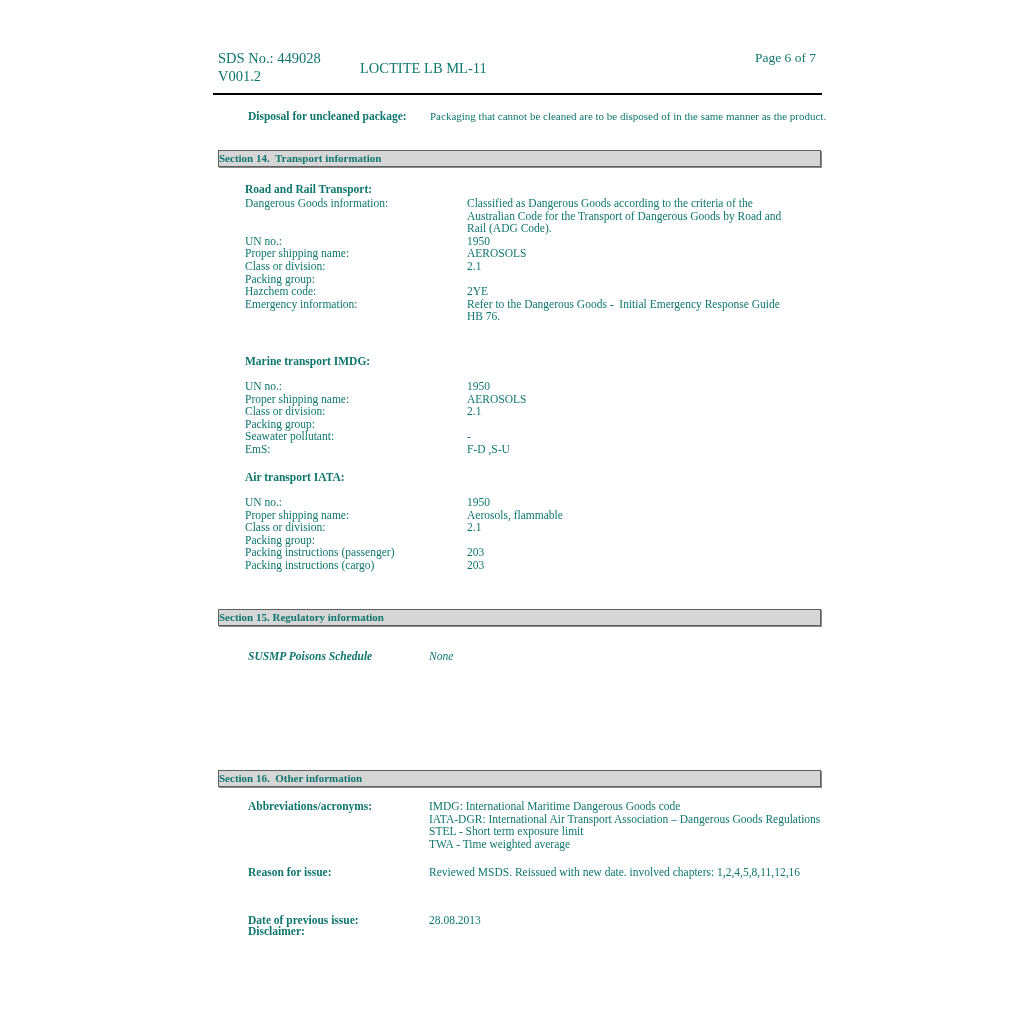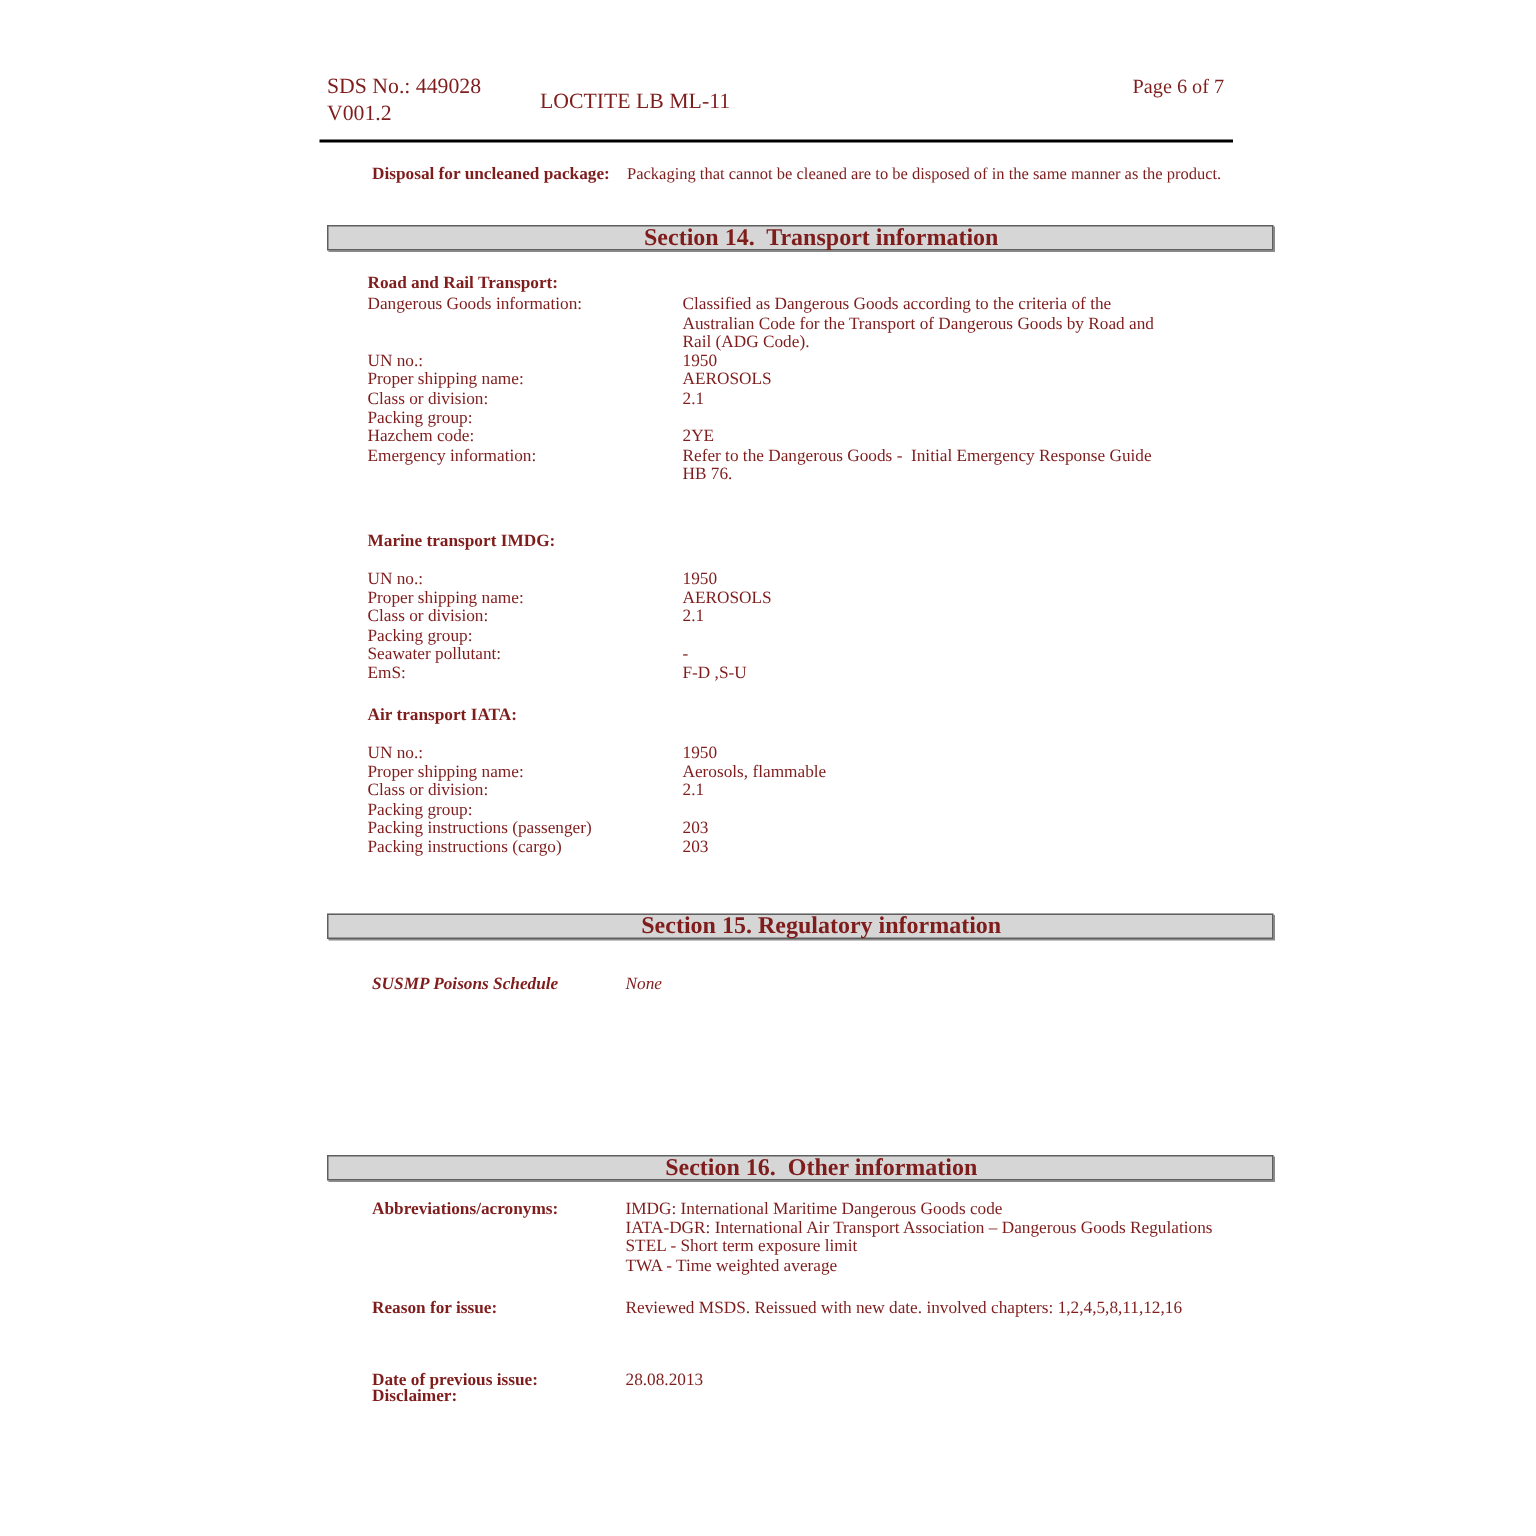--- a/index.html
+++ b/index.html
@@ -1,43 +1,43 @@
 <!DOCTYPE html>
 <html><head>
 <meta charset="utf-8">
 <style>
   html,body{margin:0;padding:0;background:#fff;}
   .page{
     position:relative;
     width:1024px;height:1024px;
     background:#ffffff;
     font-family:"Liberation Serif","DejaVu Serif",serif;
-    color:#7f1d1d;
+    color:#0f766e;
     overflow:hidden;
   }
   
   .hdr-left{position:absolute;left:218px;top:49px;font-size:14.5px;line-height:18px;}
   .hdr-product{position:absolute;left:360px;top:60px;font-size:14.5px;}
   .hdr-page{position:absolute;left:755px;top:50px;font-size:13.5px;}
   .hdr-rule{position:absolute;left:213px;top:93px;width:609px;border-top:2px solid #000;height:0;}
   
-  .kv{display:flex;font-size:11.5px;line-height:12.6px;}
+  .kv{display:flex;font-size:11.5px;line-height:12.6px;gap:12px;}
   .kv .lbl{flex:0 0 auto;}
   .kv .val{white-space:pre-wrap;}
   .nowrap{white-space:nowrap !important;}
   
   .disposal{position:absolute;left:248px;top:110px;}
   .disposal .lbl{width:170px;font-weight:bold;}
   .disposal .val{font-size:11px;}
   
   .sectionbar{
     position:absolute;left:218px;width:601px;height:15px;
     background:#d6d6d6;border:1.5px solid #5f5f5f;
-    text-align:center;font-weight:bold;font-size:16px;line-height:15px;
-    white-space:pre;box-shadow:1px 1px 0 #8a8a8a;padding-left:28px;
+    font-weight:bold;font-size:11px;line-height:15px;
+    white-space:pre;box-shadow:1px 1px 0 #8a8a8a;
   }
   .bar14{top:150px;}
   .bar15{top:609px;}
   .bar16{top:770px;}
   
   .grp-heading{position:absolute;left:245px;font-size:11.5px;font-weight:bold;text-align:right;}
   .rows{position:absolute;left:245px;}
   .rows .kv .lbl{width:210px;}
   .rows .kv .val{width:345px;}
   .h-road{top:183px;} .r-road{top:197px;}

